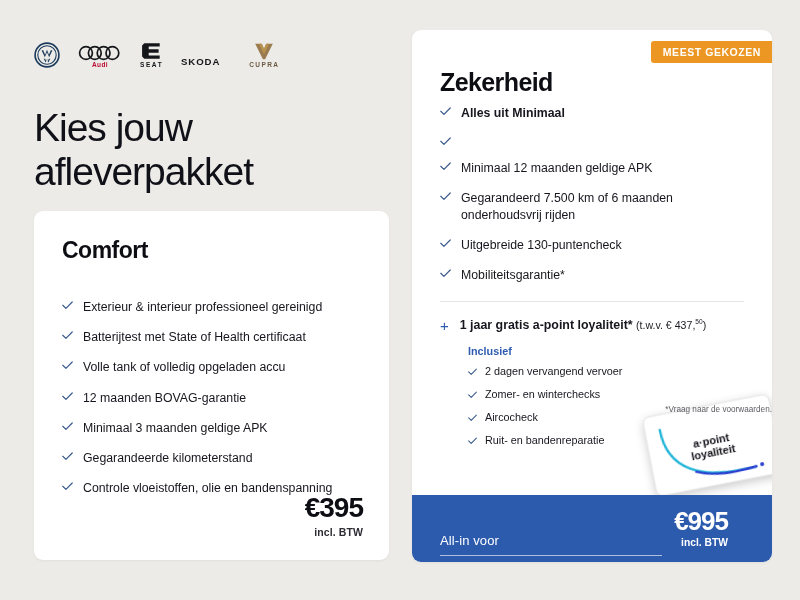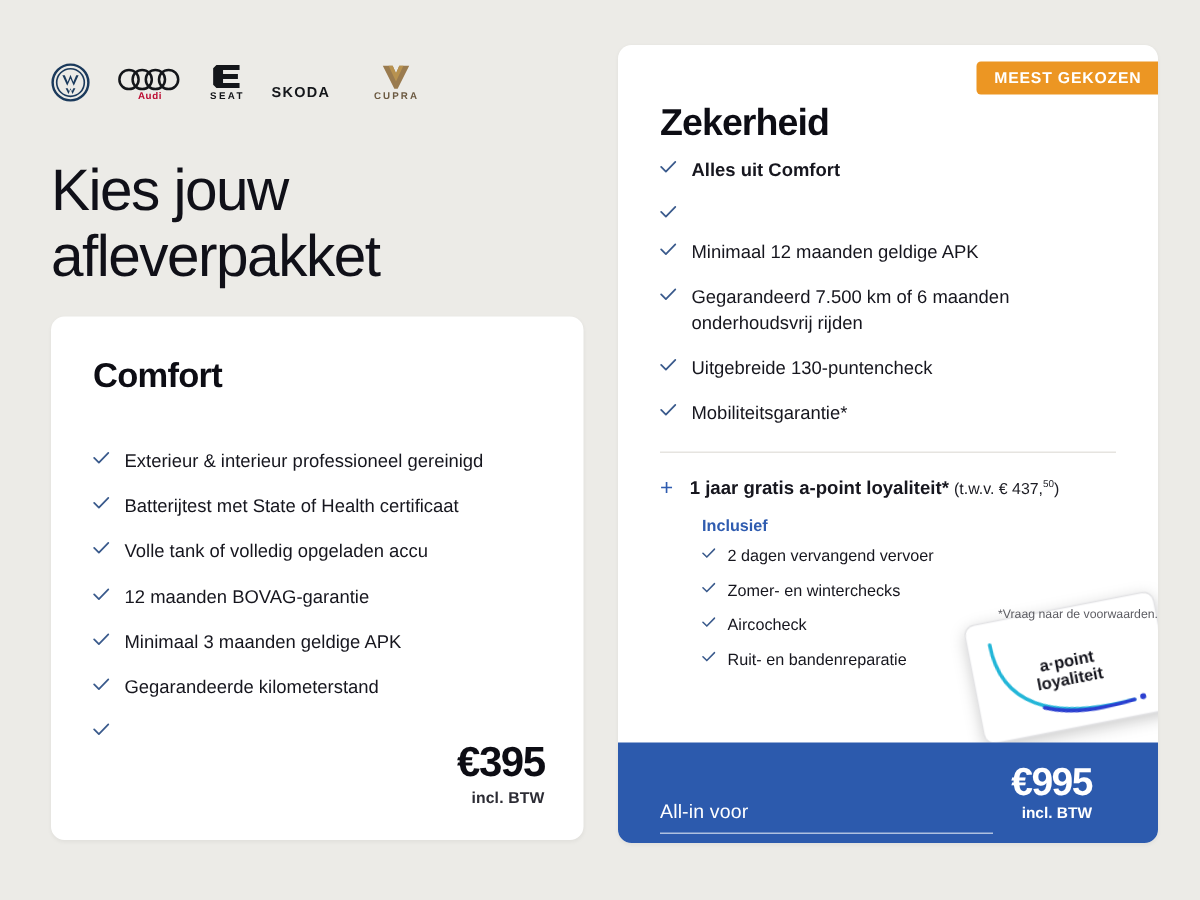--- a/index.html
+++ b/index.html
@@ -111,21 +111,21 @@
   .loyal-label { font-weight: 700; }
   .loyal-note { font-weight: 400; font-size: 10.6px; color: #1b1b22; }
   .loyal-note sup { font-size: 6.6px; vertical-align: super; }
 
   .inclusief {
     margin: 11px 0 0 28px;
     font-size: 10.8px; font-weight: 700; color: #2f5cb0;
   }
   .sub-list { margin: 7px 0 0 28px; }
   .sub-item {
-    display: flex; align-items: flex-start; gap: 8px;
+    display: flex; align-items: center; gap: 8px;
     font-size: 10.8px; line-height: 1.3; color: #16161e;
     margin-bottom: 9px;
   }
   .sub-item .chk { margin-top: 1px; }
 
   
   .loyalty-graphic {
     position: absolute; right: -8px; bottom: 72px;
     width: 132px; height: 86px;
     transform: rotate(-11deg);
@@ -263,20 +263,21 @@
             </svg>
         </span>
         <span>Gegarandeerde kilometerstand</span>
       </li>
       <li class="feat">
         <span class="chk">
           <svg width="11" height="9" viewBox="0 0 14 11">
               <path d="M1 5.2 L5 9.2 L13 1" fill="none" stroke="#3a5a8c" stroke-width="1.5" stroke-linecap="round" stroke-linejoin="round"></path>
             </svg>
         </span>
+        <span>Controle vloeistoffen, olie en bandenspanning</span>
       </li>
     </ul>
 
     <div class="price-block">
       <div class="price-main">€395</div>
       <div class="price-sub">incl. BTW</div>
     </div>
   </div>
 
   <div class="zeker-card">
@@ -286,21 +287,21 @@
     <div class="zeker-body">
       <div class="zeker-title">Zekerheid</div>
 
       <ul class="zeker-list">
         <li class="feat bold">
           <span class="chk">
             <svg width="11" height="9" viewBox="0 0 14 11">
                 <path d="M1 5.2 L5 9.2 L13 1" fill="none" stroke="#3a5a8c" stroke-width="1.5" stroke-linecap="round" stroke-linejoin="round"></path>
               </svg>
           </span>
-          <span>Alles uit Comfort</span>
+          <span>Alles uit Minimaal</span>
         </li>
         <li class="feat">
           <span class="chk">
             <svg width="11" height="9" viewBox="0 0 14 11">
                 <path d="M1 5.2 L5 9.2 L13 1" fill="none" stroke="#3a5a8c" stroke-width="1.5" stroke-linecap="round" stroke-linejoin="round"></path>
               </svg>
           </span>
         </li>
         <li class="feat">
           <span class="chk">

